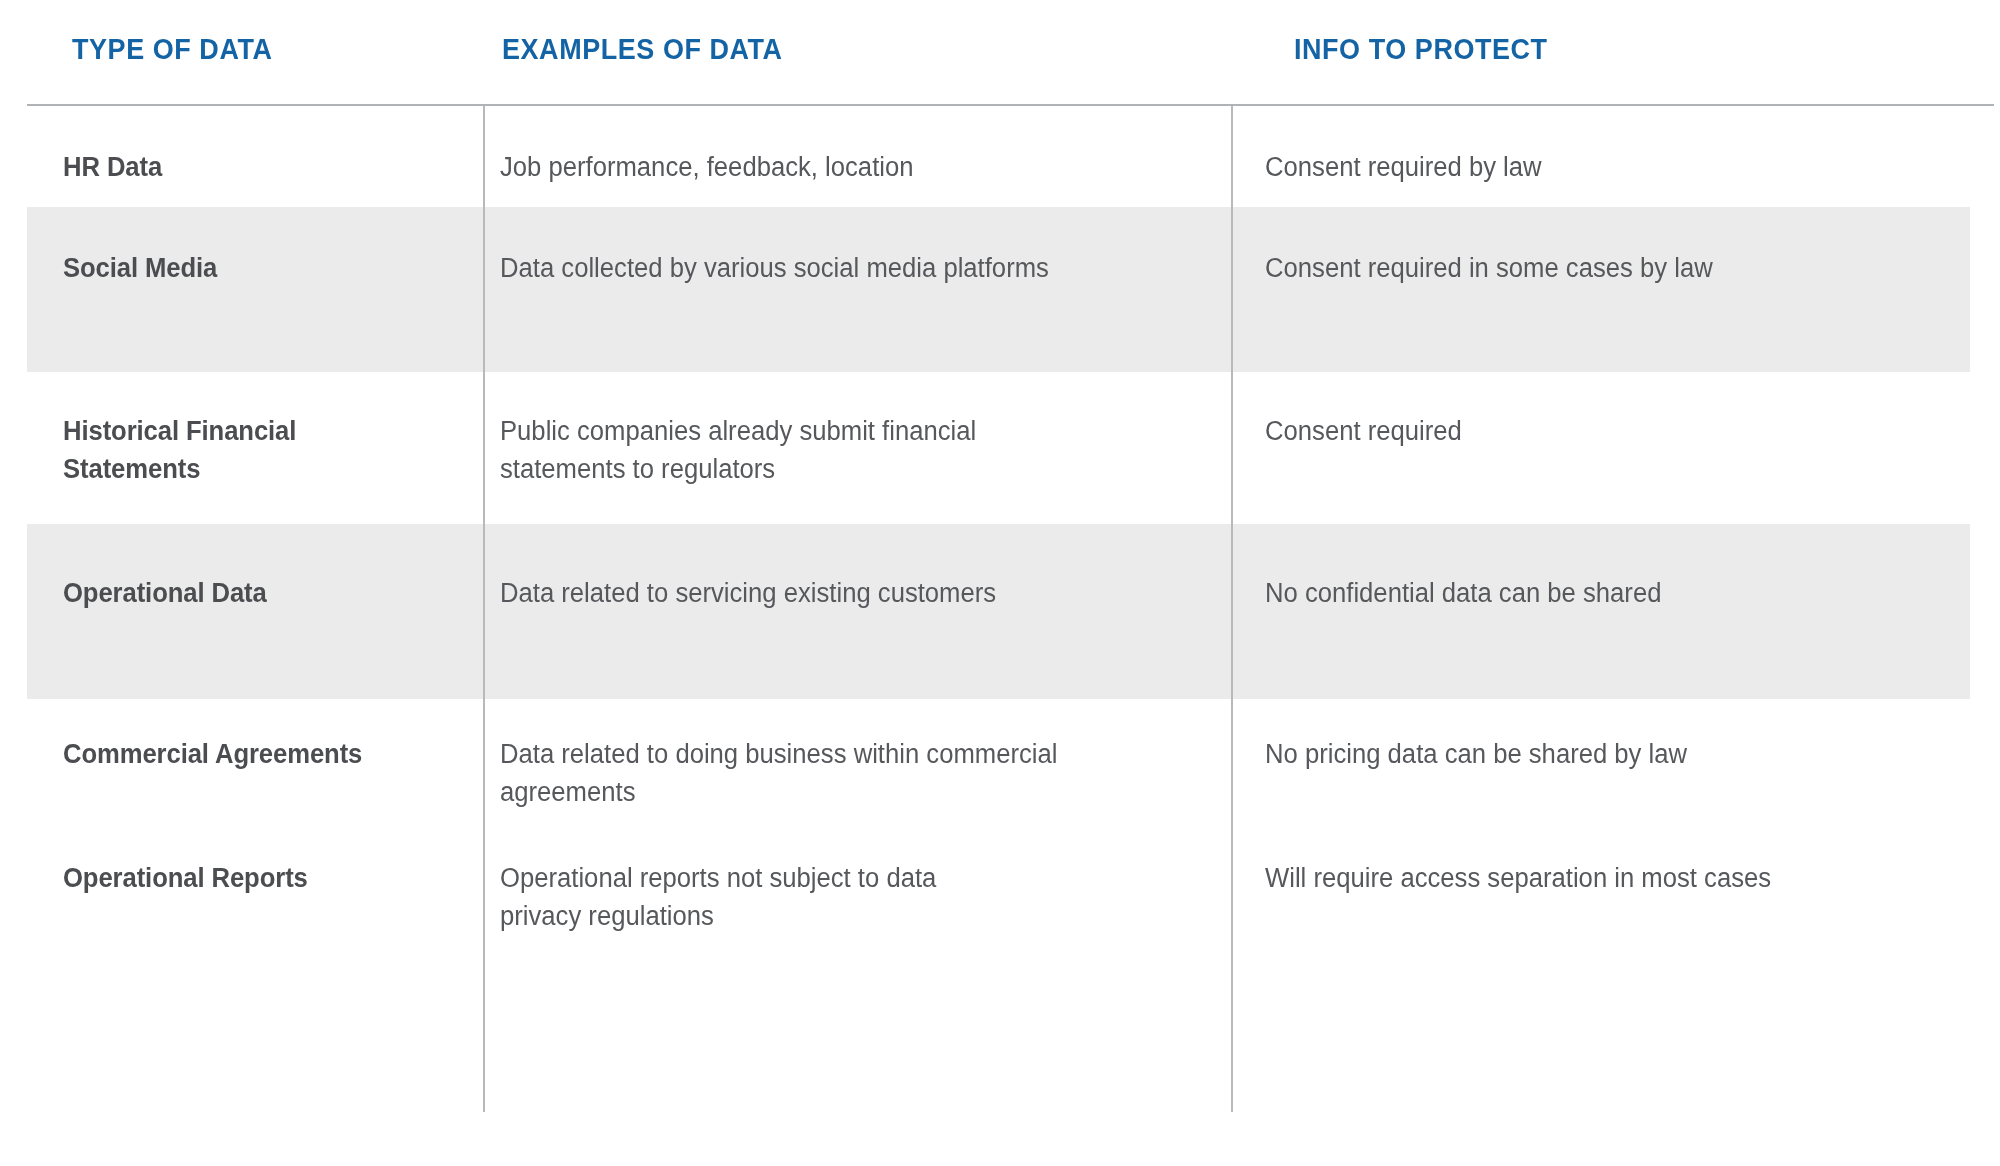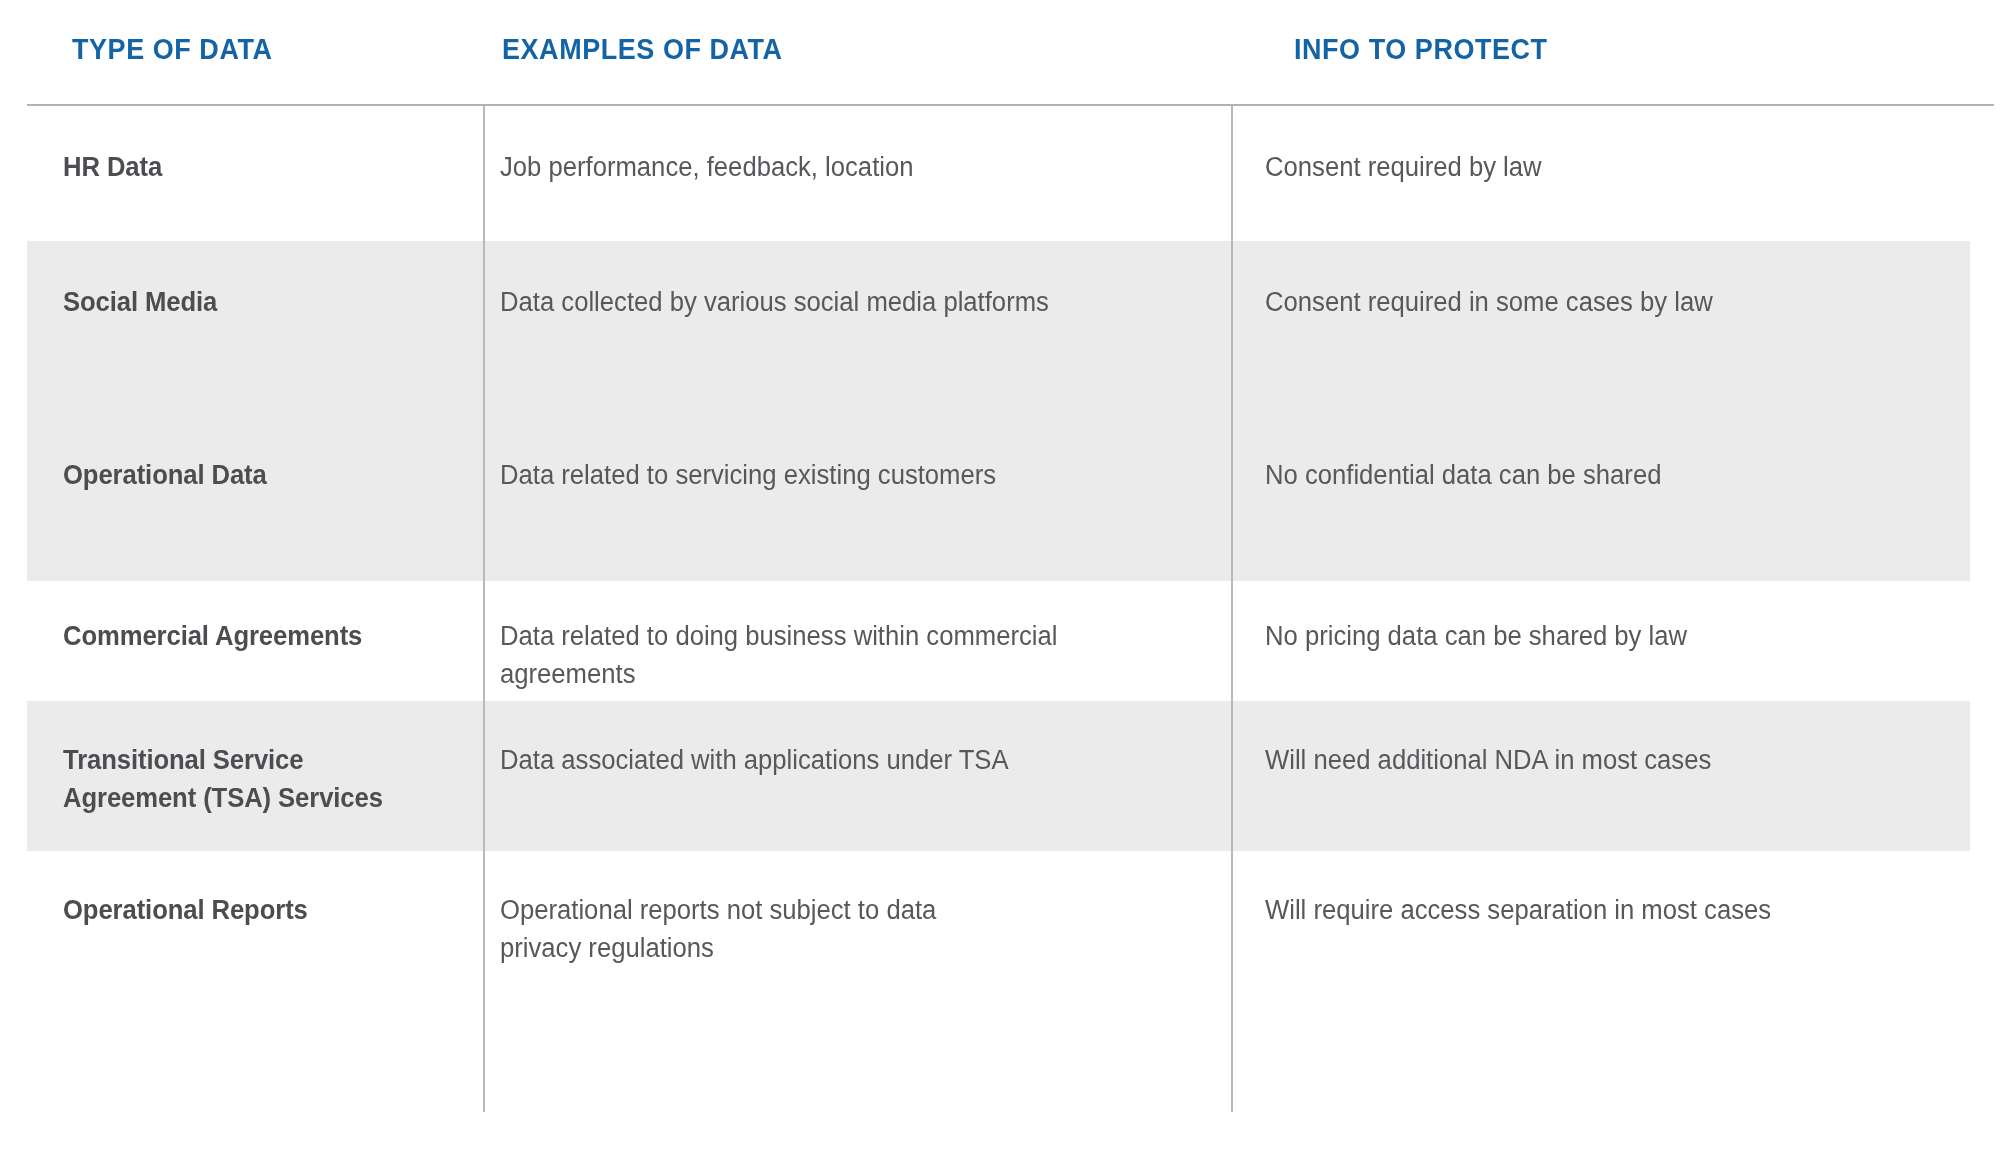--- a/index.html
+++ b/index.html
@@ -139,21 +139,21 @@
   <div class="table-header">
     <div class="header-cell c1">TYPE OF DATA</div>
     <div class="header-cell c2">EXAMPLES OF DATA</div>
     <div class="header-cell c3">INFO TO PROTECT</div>
   </div>
 
   <div class="top-rule"></div>
 
   <div class="rows">
 
-    <div class="row" style="height:135px">
+    <div class="row" style="height:101px">
       <div class="cell cell-type" style="top:42px">
         <span>HR Data</span>
       </div>
       <div class="cell cell-example" style="top:42px">
         <span>Job performance, feedback, location</span>
       </div>
       <div class="cell cell-protect" style="top:42px">
         <span>Consent required by law</span>
       </div>
     </div>
@@ -163,20 +163,33 @@
         <span>Social Media</span>
       </div>
       <div class="cell cell-example" style="top:42px">
         <span>Data collected by various social media platforms</span>
       </div>
       <div class="cell cell-protect" style="top:42px">
         <span>Consent required in some cases by law</span>
       </div>
     </div>
 
+    <div class="row" style="height:152px">
+      <div class="cell cell-type" style="top:40px">
+        <span>Historical Financial</span>
+        <span class="line2">Statements</span>
+      </div>
+      <div class="cell cell-example" style="top:40px">
+        <span>Public companies already submit financial</span>
+        <span class="line2">statements to regulators</span>
+      </div>
+      <div class="cell cell-protect" style="top:40px">
+        <span>Consent required</span>
+      </div>
+    </div>
 
     <div class="row shaded" style="height:175px">
       <div class="cell cell-type" style="top:50px">
         <span>Operational Data</span>
       </div>
       <div class="cell cell-example" style="top:50px">
         <span>Data related to servicing existing customers</span>
       </div>
       <div class="cell cell-protect" style="top:50px">
         <span>No confidential data can be shared</span>
@@ -189,32 +202,20 @@
       </div>
       <div class="cell cell-example" style="top:36px">
         <span>Data related to doing business within commercial</span>
         <span class="line2">agreements</span>
       </div>
       <div class="cell cell-protect" style="top:36px">
         <span>No pricing data can be shared by law</span>
       </div>
     </div>
 
-    <div class="row shaded" style="height:150px">
-      <div class="cell cell-type" style="top:40px">
-        <span>Transitional Service</span>
-        <span class="line2">Agreement (TSA) Services</span>
-      </div>
-      <div class="cell cell-example" style="top:40px">
-        <span>Data associated with applications under TSA</span>
-      </div>
-      <div class="cell cell-protect" style="top:40px">
-        <span>Will need additional NDA in most cases</span>
-      </div>
-    </div>
 
     <div class="row" style="height:157px">
       <div class="cell cell-type" style="top:40px">
         <span>Operational Reports</span>
       </div>
       <div class="cell cell-example" style="top:40px">
         <span>Operational reports not subject to data</span>
         <span class="line2">privacy regulations</span>
       </div>
       <div class="cell cell-protect" style="top:40px">

